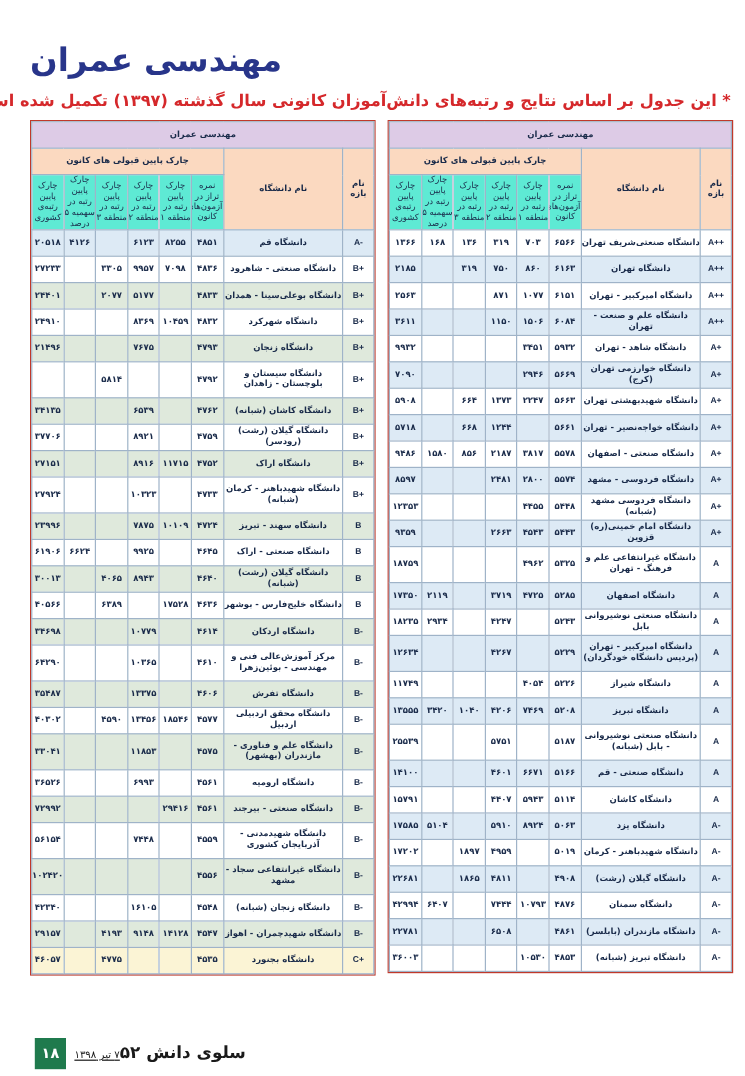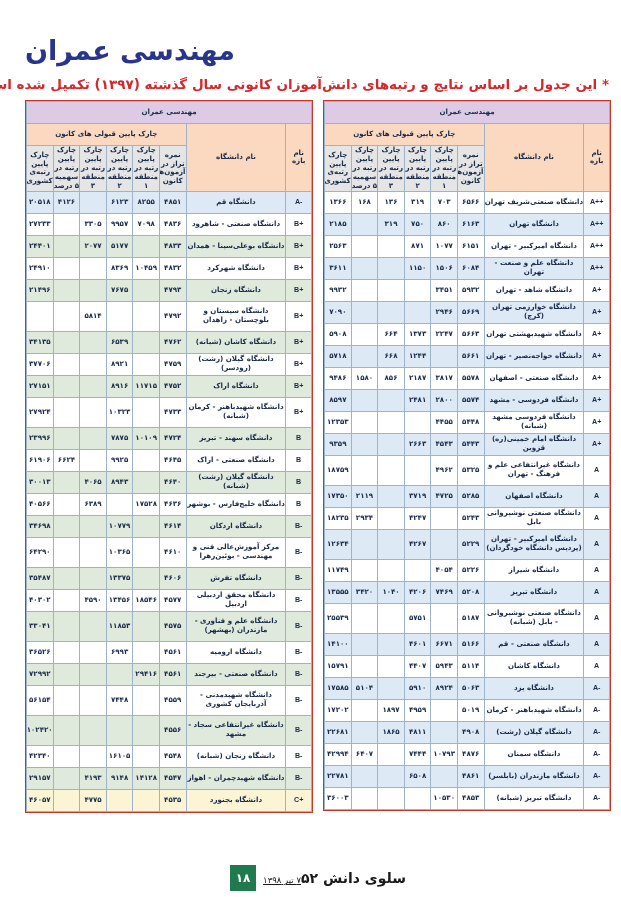--- a/index.html
+++ b/index.html
@@ -99,23 +99,23 @@
   .band-group td {
     background: #fbd9c0;
     color: #1a2b4a;
     font-weight: bold;
     font-size: 7.6px;
     height: 17px;
     border-color: #e0a97e;
   }
   
   .band-cols td {
-    background: #e5e5e5;
+    background: #5eead4;
     color: #1a2b4a;
-    font-weight: bold;
+    font-weight: normal;
     font-size: 6.5px;
     height: 54px;
     border-color: #e0a97e;
     padding: 1px;
   }
 
   .col-uni { width: 35%; }
   .col-grade { width: 9%; }
   .col-num { width: 9.33%; }
 
@@ -147,21 +147,21 @@
   tr.tall td { height: 29px; }
 
   
   .footer {
     position: absolute;
     left: 0;
     right: 0;
     bottom: 6px;
     display: flex;
     flex-direction: row-reverse;
-    justify-content: center;
+    justify-content: flex-start;
     align-items: center;
     gap: 7px;
     padding: 0 14px;
     direction: rtl;
   }
   .page-badge {
     background: #1f7a4d;
     color: #ffffff;
     font-size: 12px;
     font-weight: bold;

